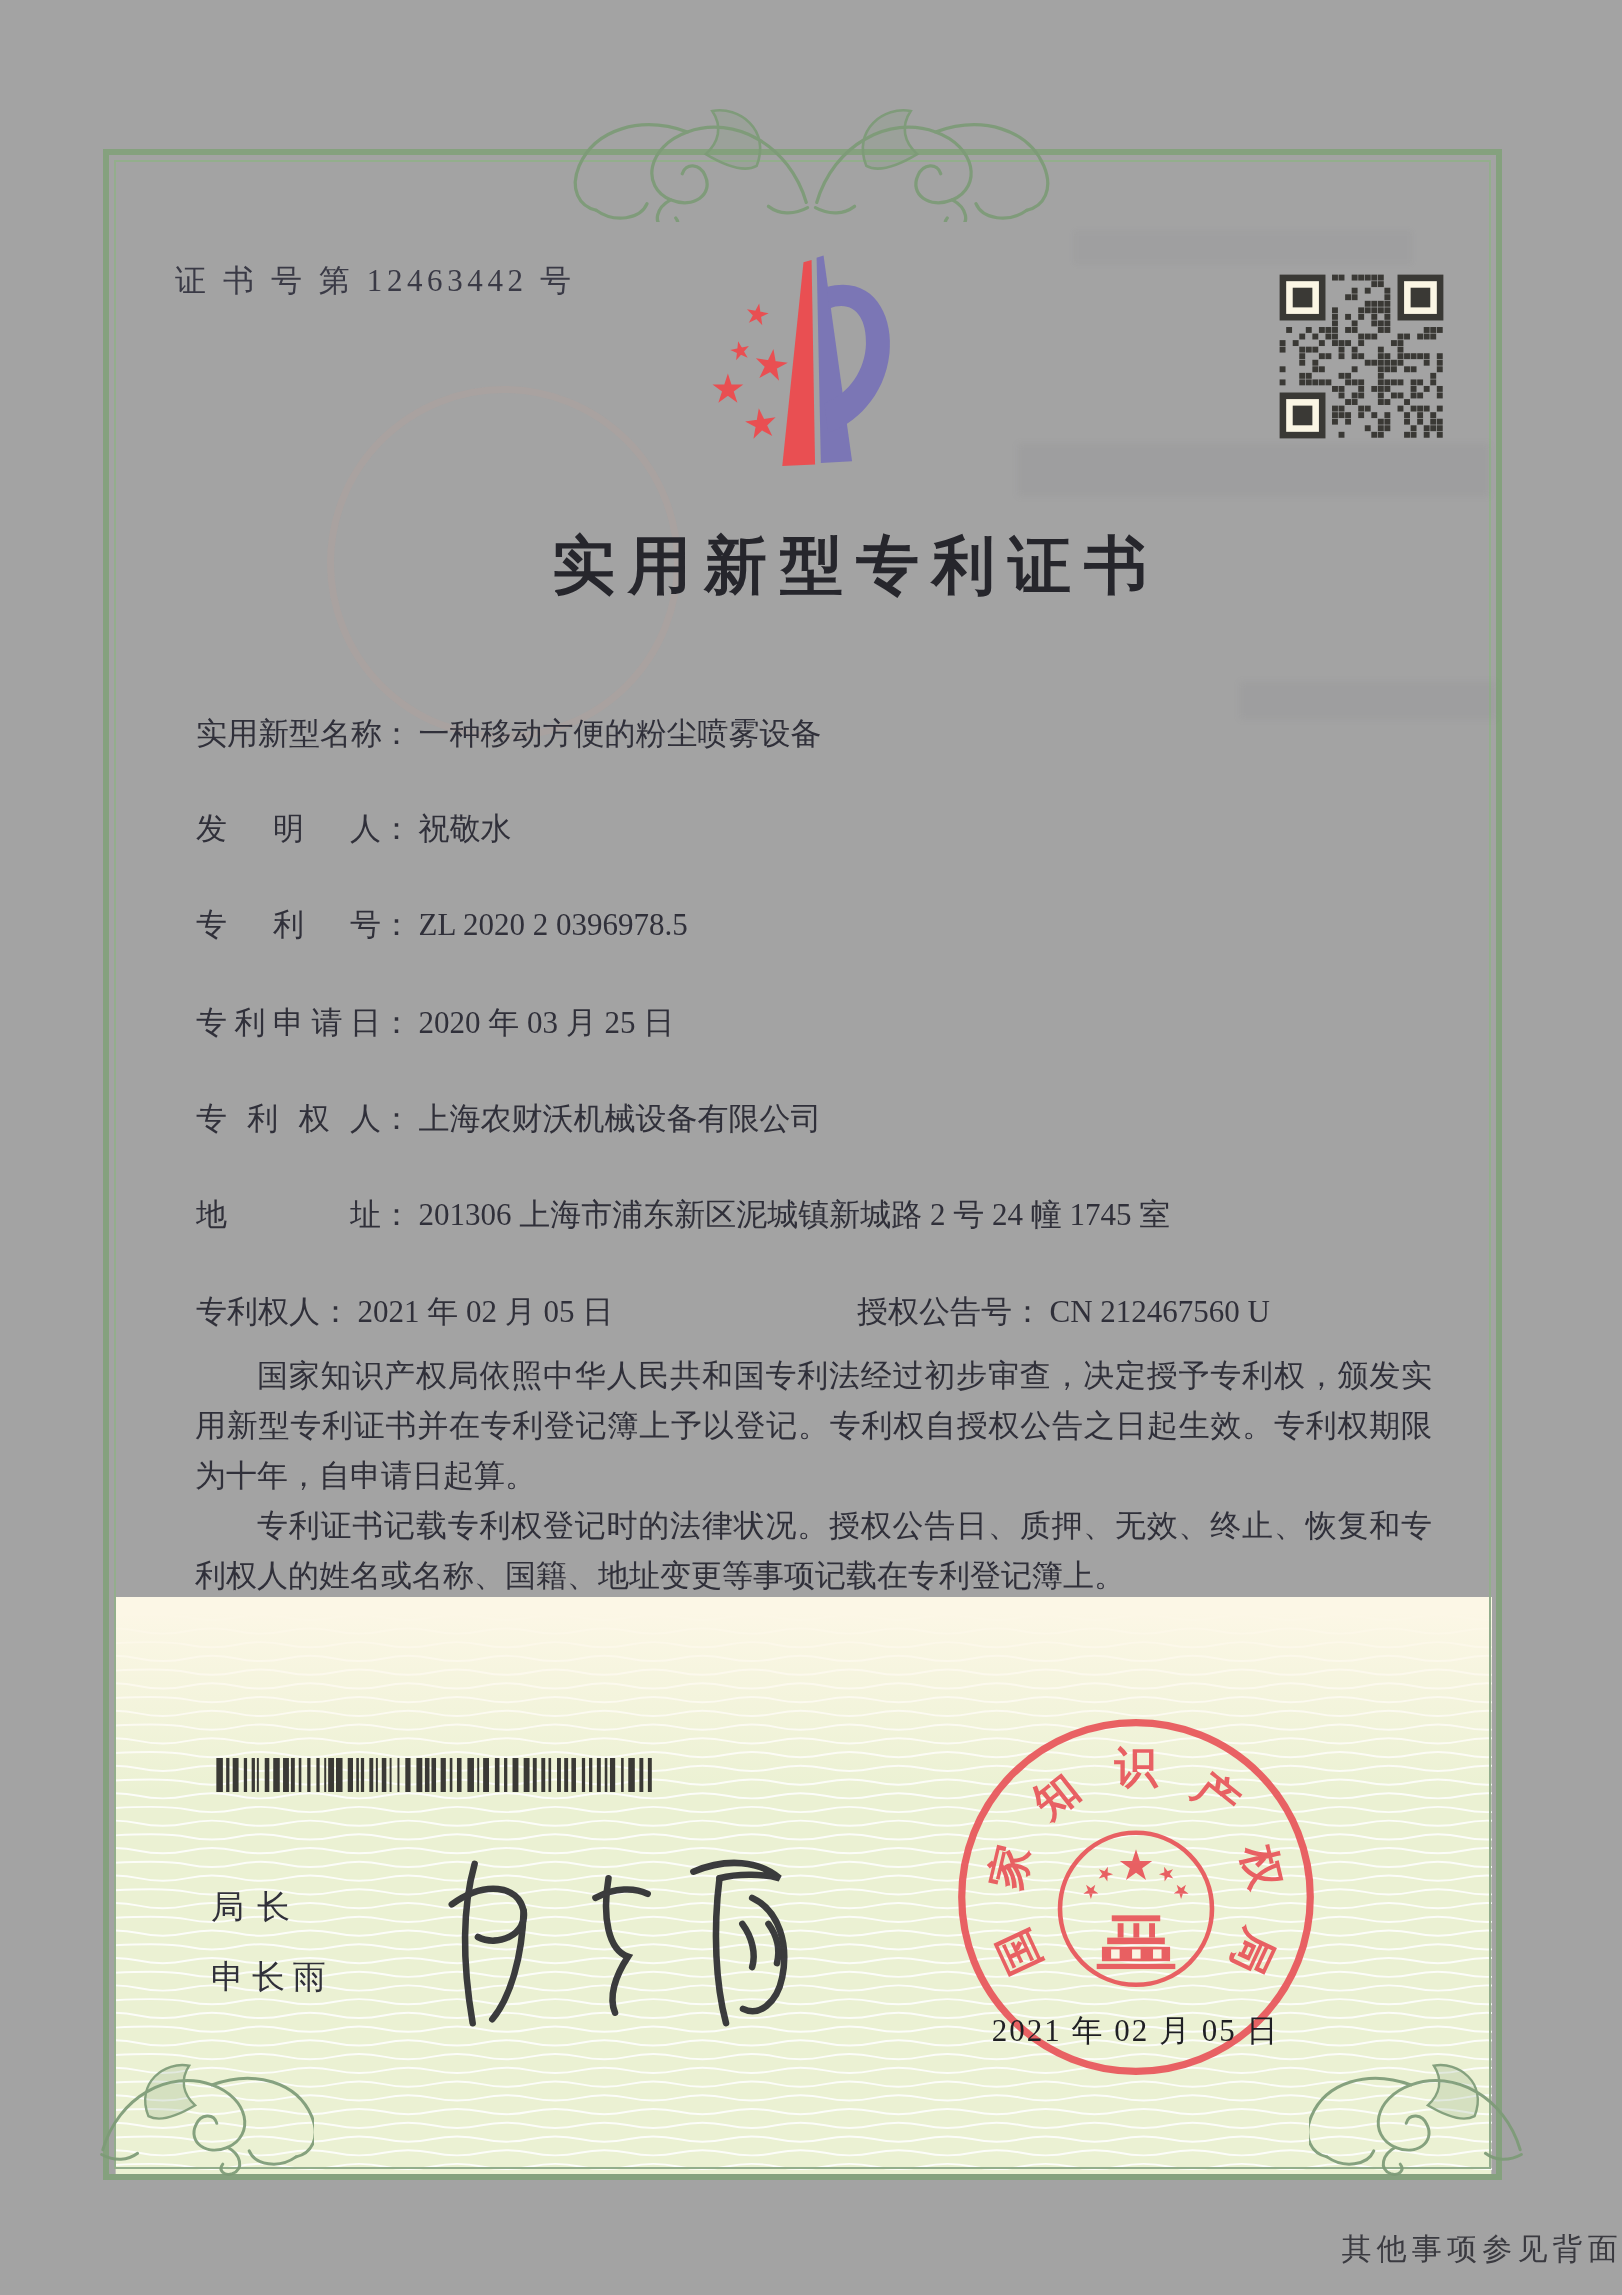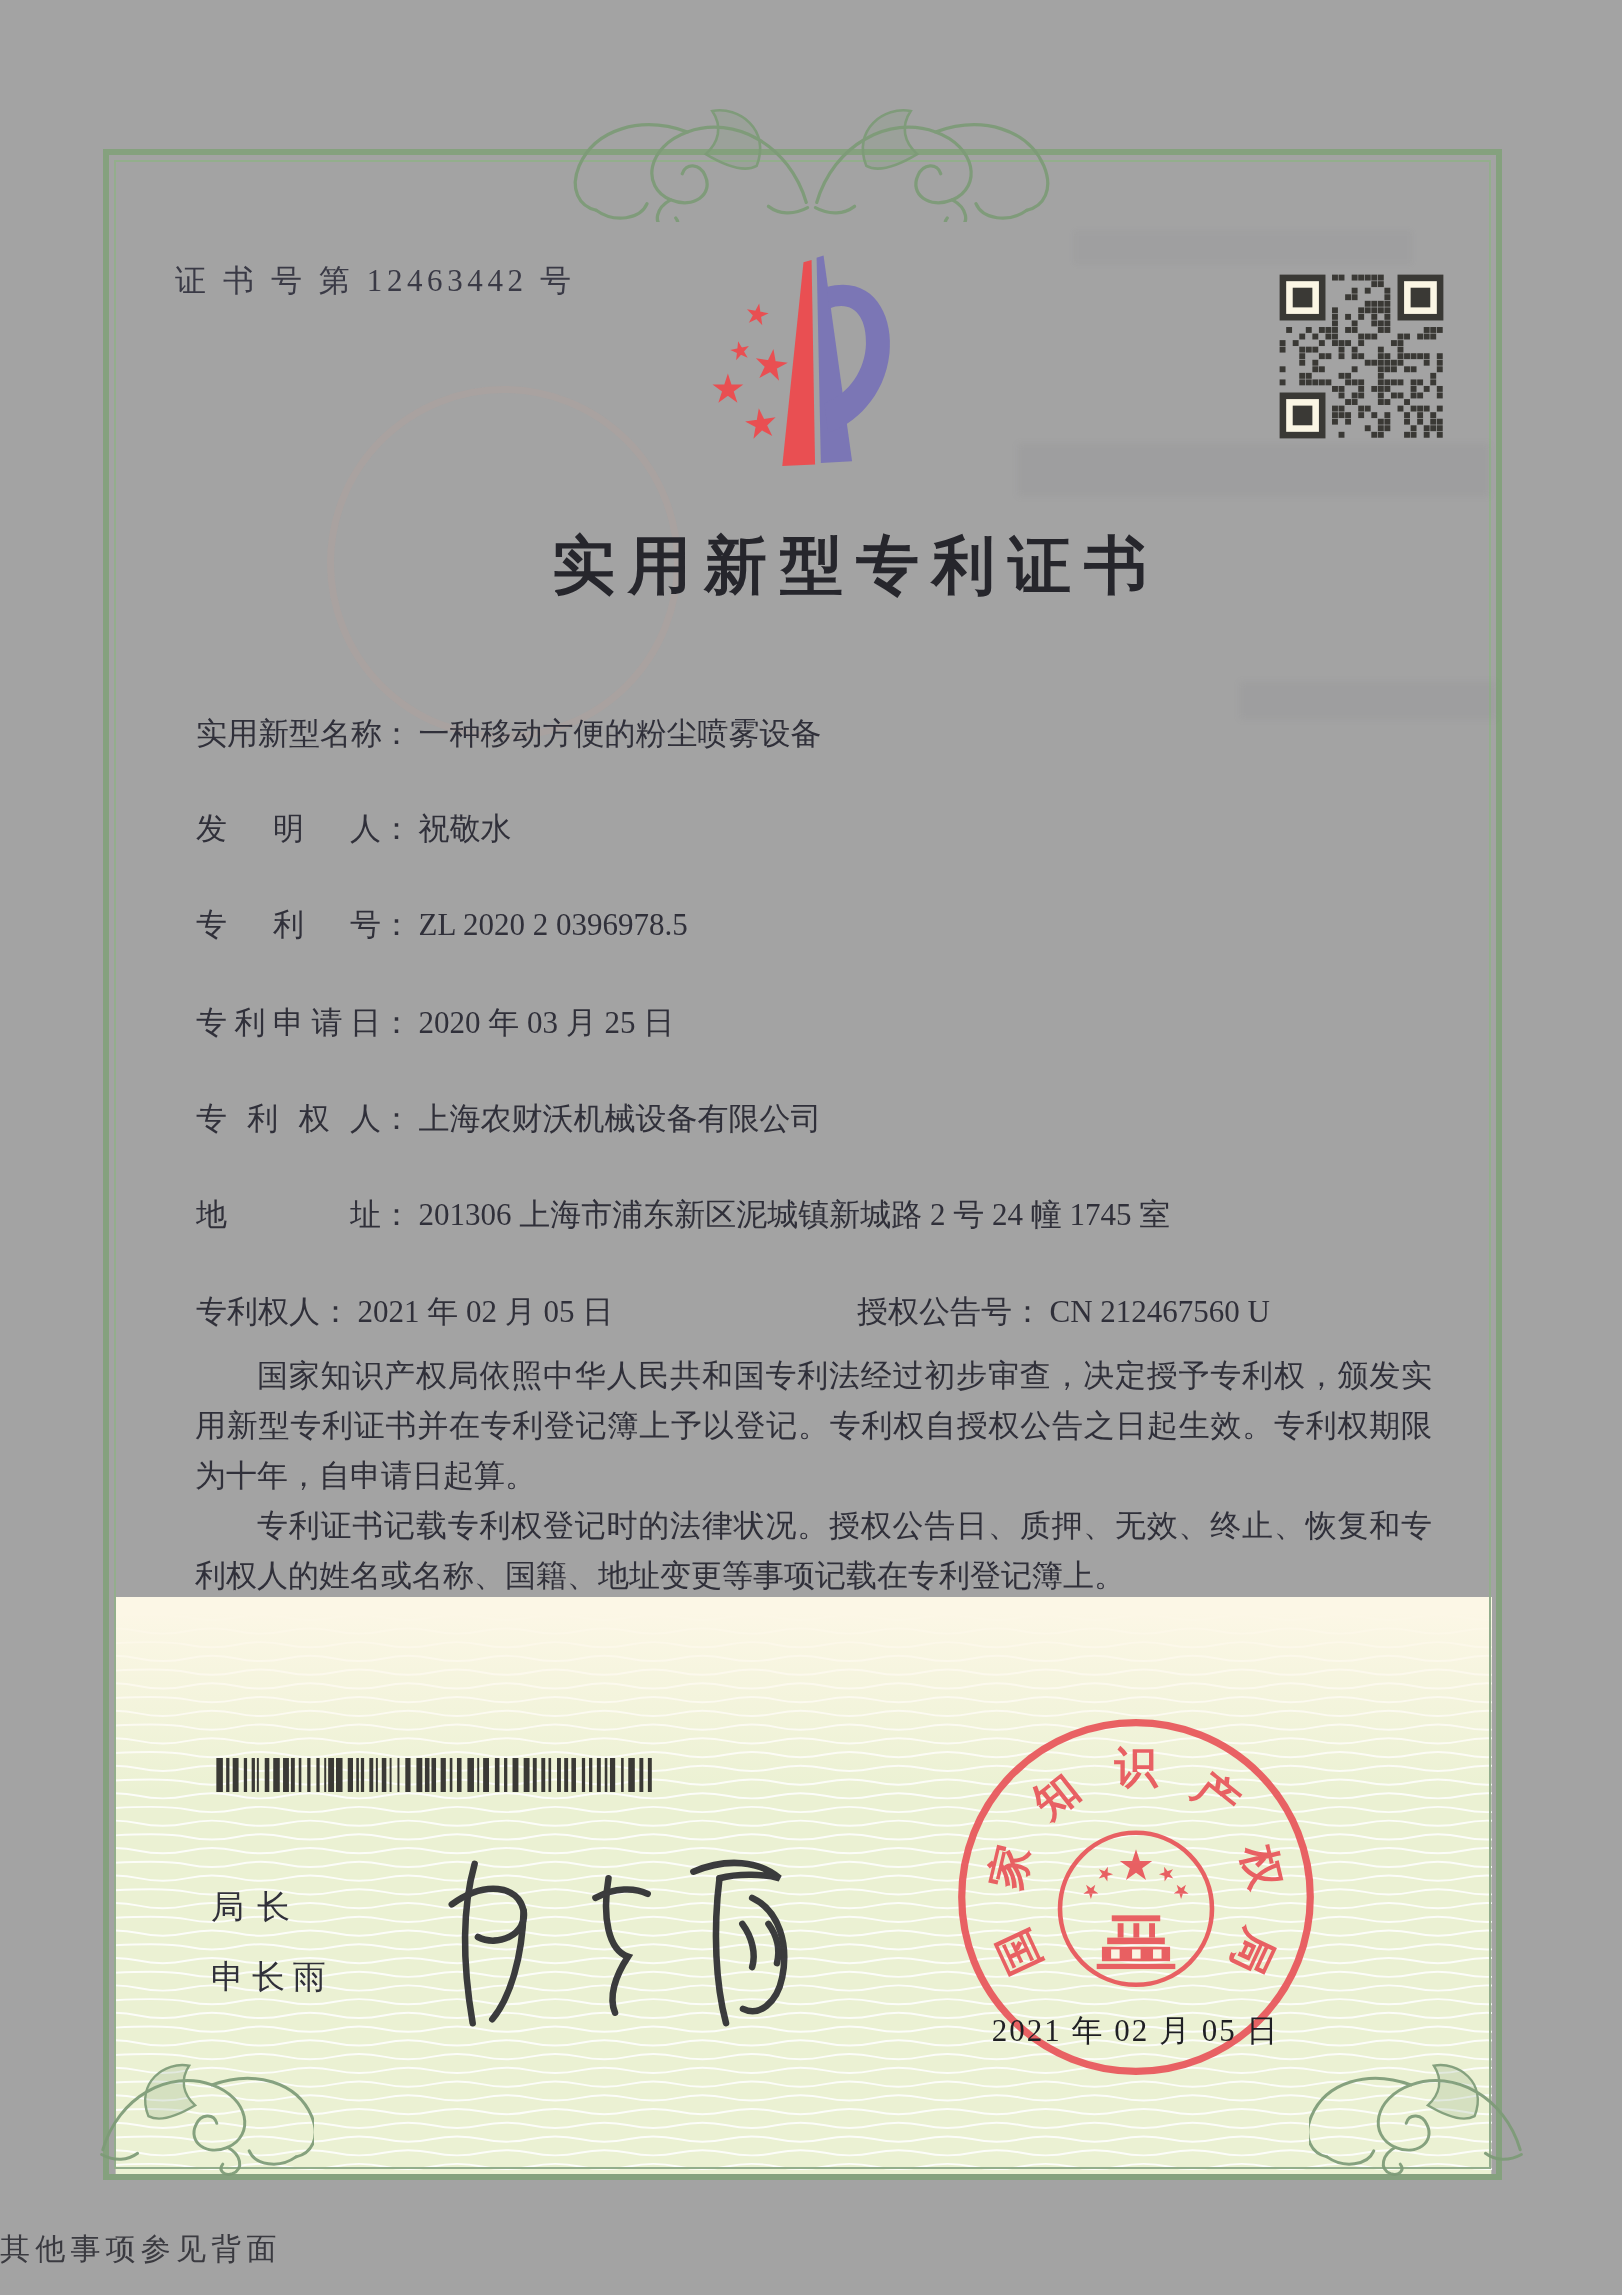--- a/index.html
+++ b/index.html
@@ -48,21 +48,21 @@
   }
   .fval{margin-left:6.5px;}
   .field2{left:857px;font-size:31px;z-index:5;white-space:nowrap;}
   .body-text{
     left:195px;top:1351px;width:1237px;z-index:5;
     font-size:31px;line-height:50px;text-align:justify;
   }
   .body-text p{margin:0;text-indent:62px;}
   .commissioner{left:211px;font-size:33px;z-index:5;letter-spacing:13px;}
   .page-info{left:103px;top:2116px;width:1399px;text-align:center;font-size:27.5px;letter-spacing:3.3px;z-index:5;color:#2e2e36;}
-  .footer-note{left:0;top:2229px;width:1623px;text-align:left;font-size:30px;letter-spacing:5.2px;z-index:5;color:#3a3a40;}
+  .footer-note{left:0;top:2229px;width:1623px;text-align:right;font-size:30px;letter-spacing:5.2px;z-index:5;color:#3a3a40;}
   .seal-date{left:939px;top:2010px;width:393px;text-align:center;font-size:31px;letter-spacing:2px;color:#1f1f24;z-index:7;}
   svg{display:block;}
 </style>
 </head>
 <body>
 
 <div class="page">
 
   <svg class="abs waves" id="waves-svg" width="1377" height="578" viewBox="0 0 2104 884">
       <rect x="0" y="0" width="2104" height="884" fill="#ebf1d3"></rect>

